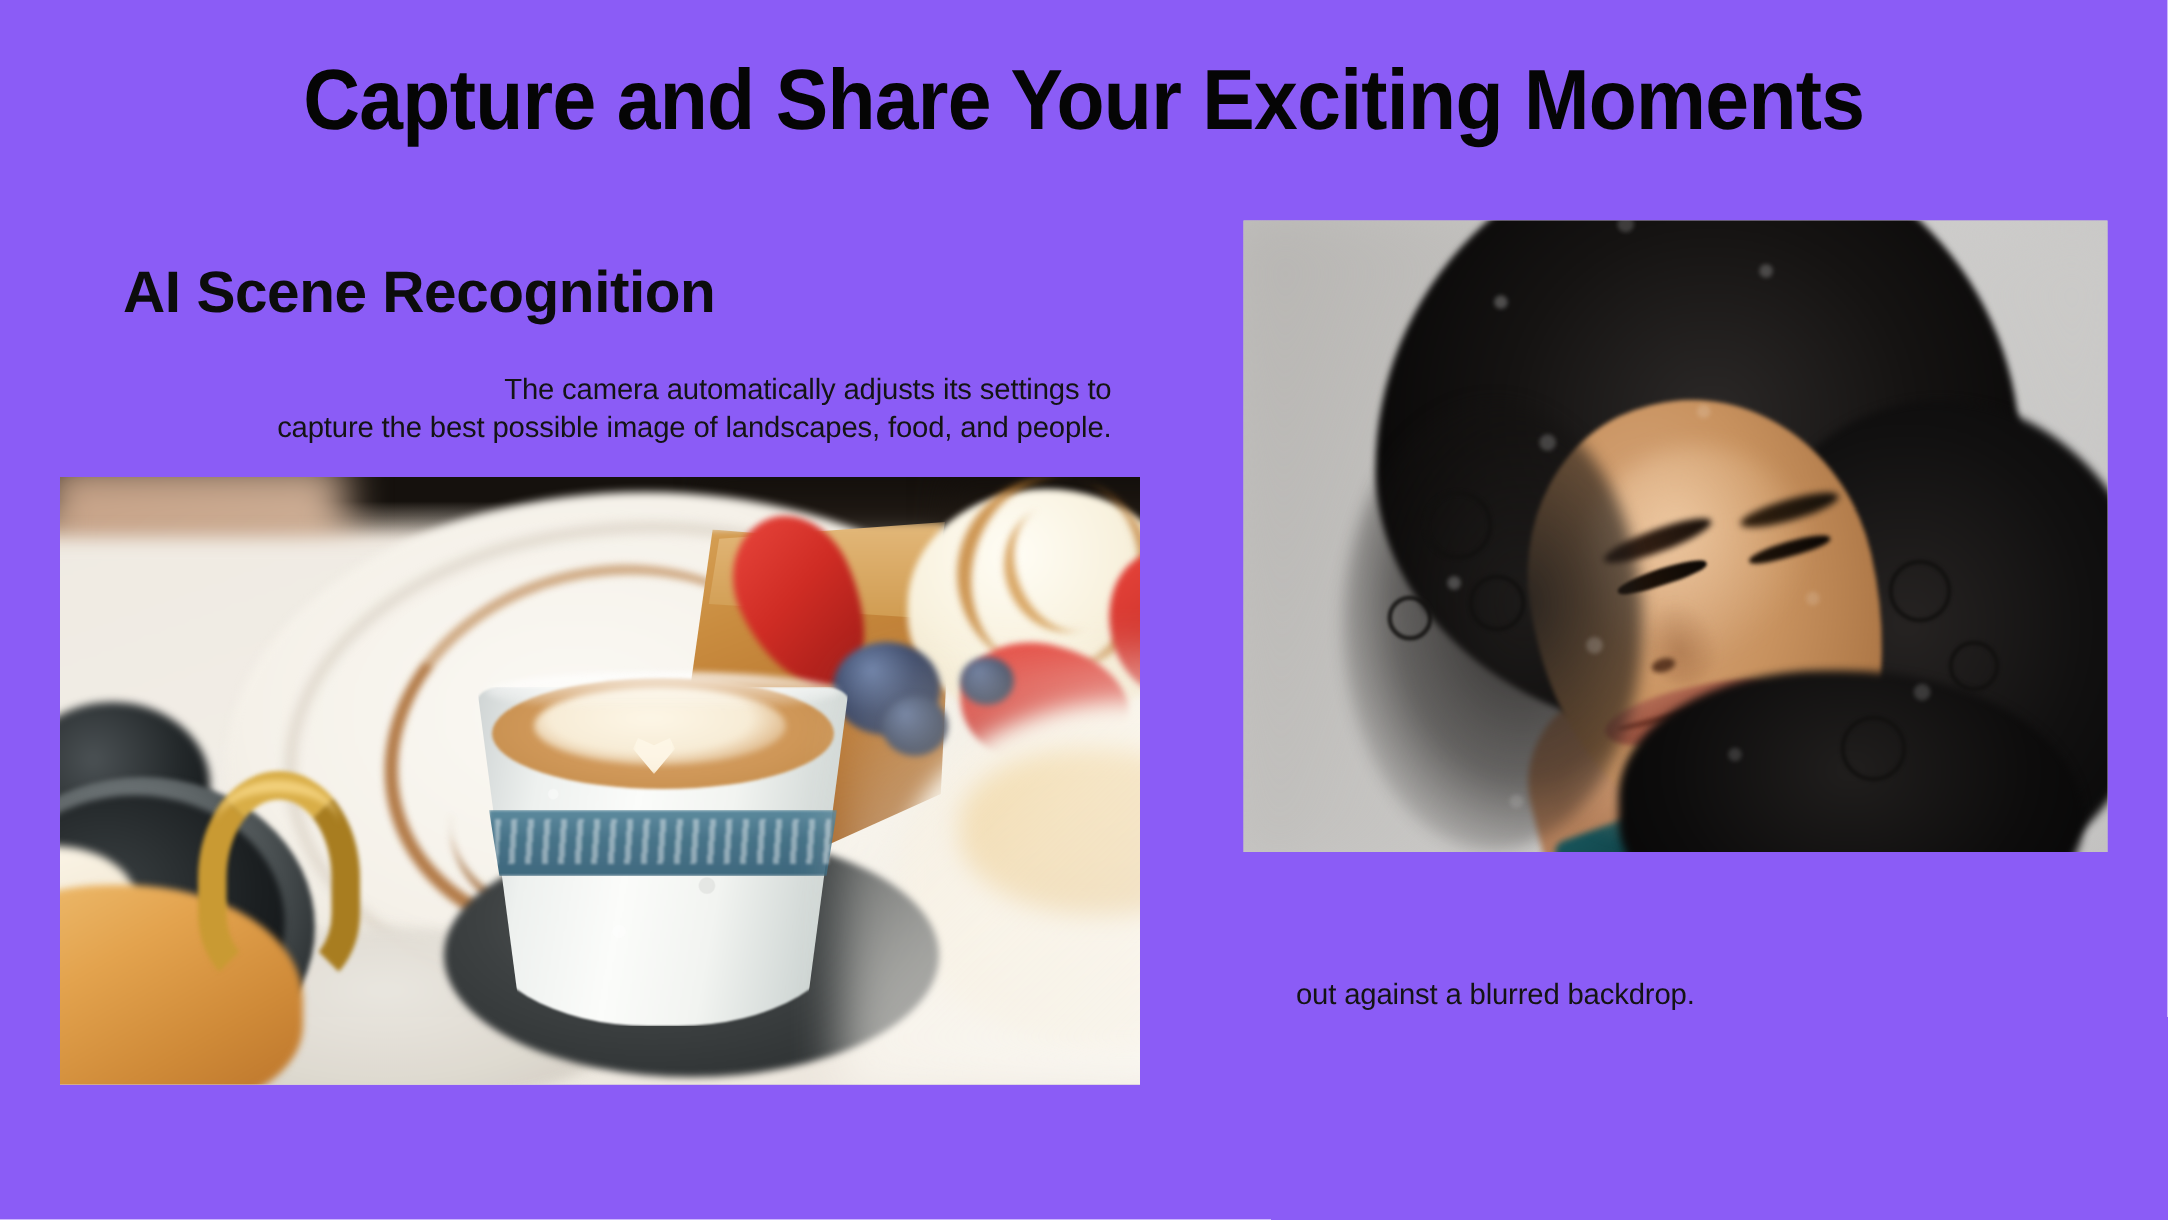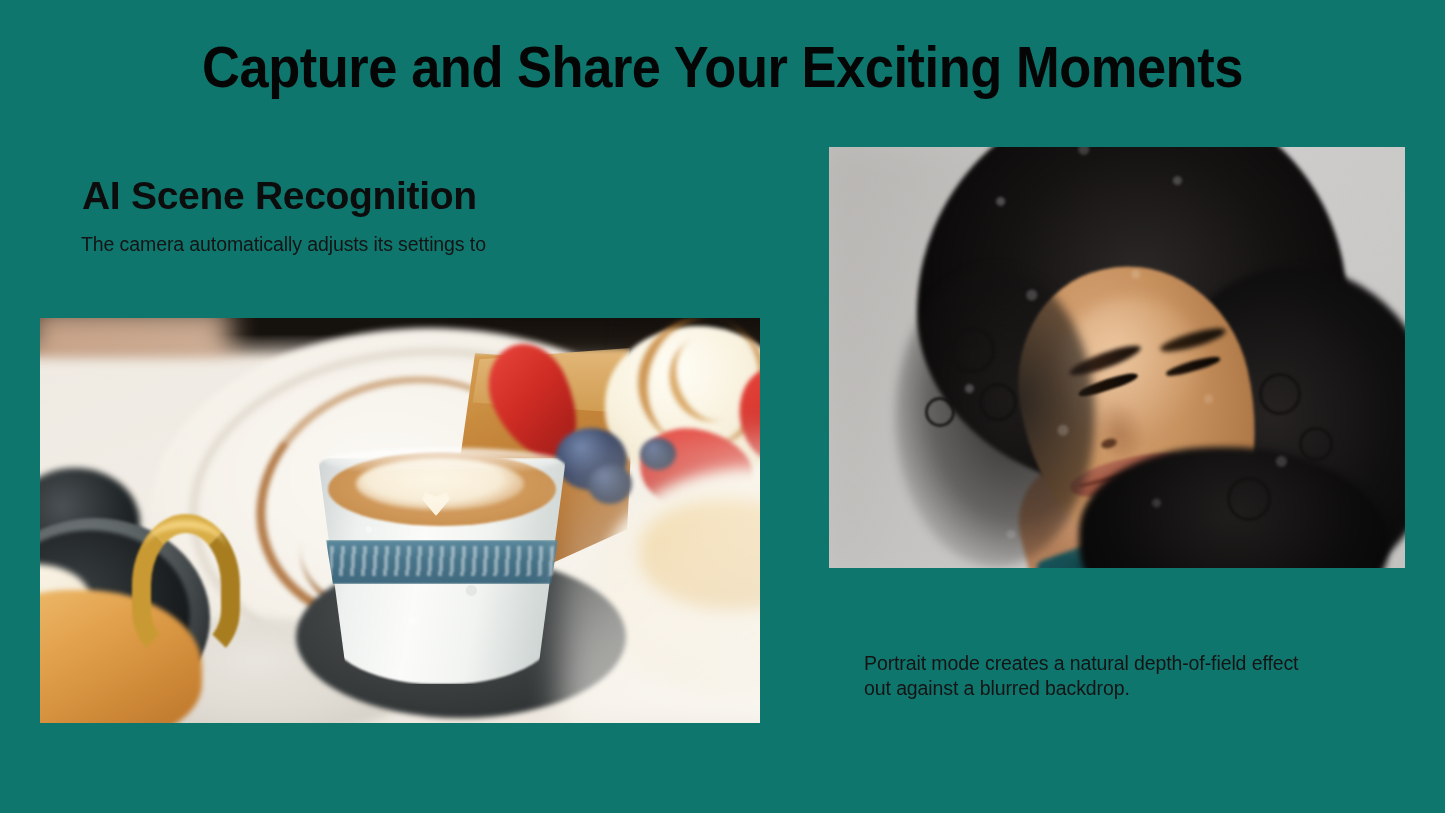--- a/index.html
+++ b/index.html
@@ -4,21 +4,21 @@
 <title>Capture and Share Your Exciting Moments</title>
 <style>
   * { margin:0; padding:0; box-sizing:border-box; }
   html, body {
     width:1445px; height:813px;
     background:#ffffff;
     font-family:"Liberation Sans", sans-serif;
     color:#111111;
     overflow:hidden;
   }
-  .page { position:relative; width:1445px; height:813px; background:#0f766e; }
+  .page { position:relative; width:1445px; height:813px; background:#8b5cf6; }
 
   
   .page-title{
     position:absolute; top:34px; left:0; width:1445px;
     text-align:center;
     font-size:57px; line-height:66px;
     font-weight:700;
     letter-spacing:-0.5px;
     transform:scaleX(0.92);
     white-space:nowrap;
@@ -35,21 +35,21 @@
   }
   .feature-body{
     position:absolute;
     font-size:19.5px; line-height:25px;
     font-weight:400; color:#141414;
     letter-spacing:-0.1px;
   }
   .feature-body p{ white-space:nowrap; }
 
   #ai-heading{ left:82px; top:172px; }
-  #ai-body{ left:81px; top:232px; width:660px; }
+  #ai-body{ left:81px; top:248px; width:660px;text-align:right; }
 
   #pm-heading{ left:863px; top:594px; }
   #pm-body{ left:864px; top:651px; width:530px; }
 
   
   .photo{
     position:absolute; overflow:hidden;
     background:#cfcac4;
   }
   #photo-food{ left:40px; top:318px; width:720px; height:405px; }
@@ -504,20 +504,21 @@
 <body>
 
 <div class="page">
 
   <h1 class="page-title">Capture and Share Your Exciting Moments</h1>
 
   <h2 class="feature-heading" id="ai-heading">AI Scene Recognition</h2>
 
   <div class="feature-body" id="ai-body">
     <p>The camera automatically adjusts its settings to</p>
+    <p>capture the best possible image of landscapes, food, and people.</p>
   </div>
 
   <div class="photo" id="photo-food">
     <div class="layer bg"></div>
     <div class="layer wall"></div>
     <div class="layer table"></div>
     <div class="layer topdark"></div>
     <div class="layer topdark2"></div>
     <div class="layer plate"></div>
     <div class="layer plate-rim"></div>
@@ -586,17 +587,16 @@
     <div class="curl-ring" style="left:150px;top:236px;width:38px;height:38px;"></div>
     <div class="curl-ring" style="left:96px;top:250px;width:30px;height:30px;"></div>
     <div class="curl-ring" style="left:430px;top:226px;width:42px;height:42px;"></div>
     <div class="curl-ring" style="left:470px;top:280px;width:34px;height:34px;"></div>
     <div class="curl-ring" style="left:398px;top:330px;width:44px;height:44px;"></div>
 
   </div>
 
 
   <div class="feature-body" id="pm-body">
-    <p>Portrait mode creates a natural depth-of-field effect</p>
     <p>out against a blurred backdrop.</p>
   </div>
 
 </div>
 
 </body></html>

